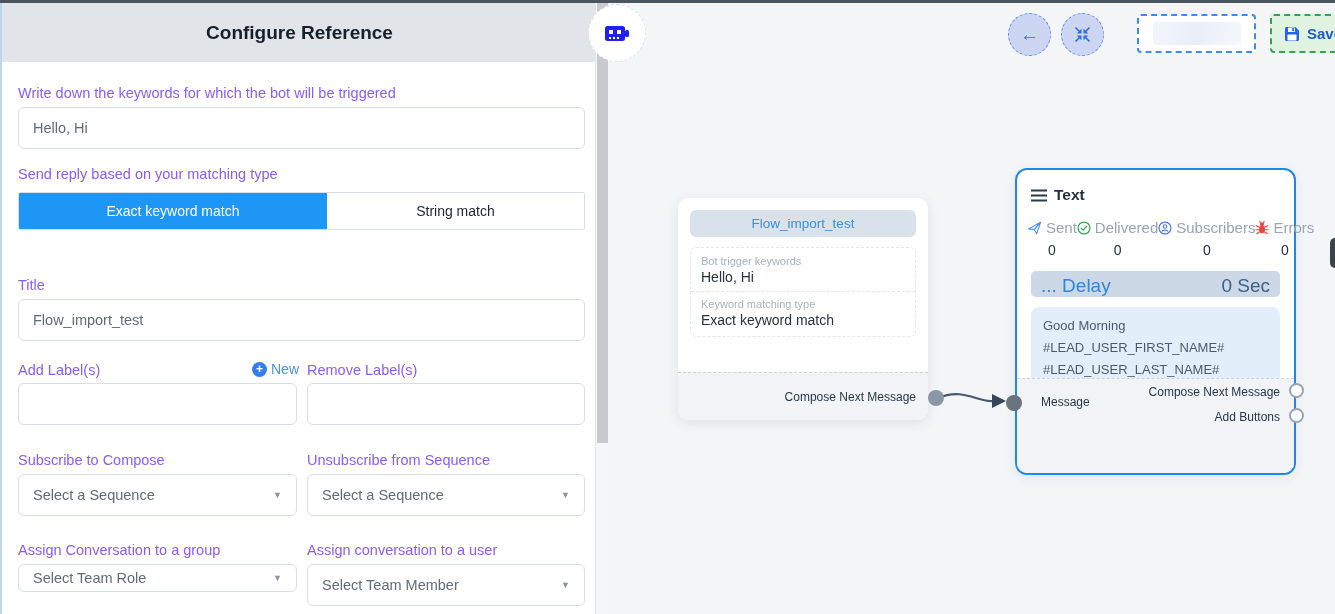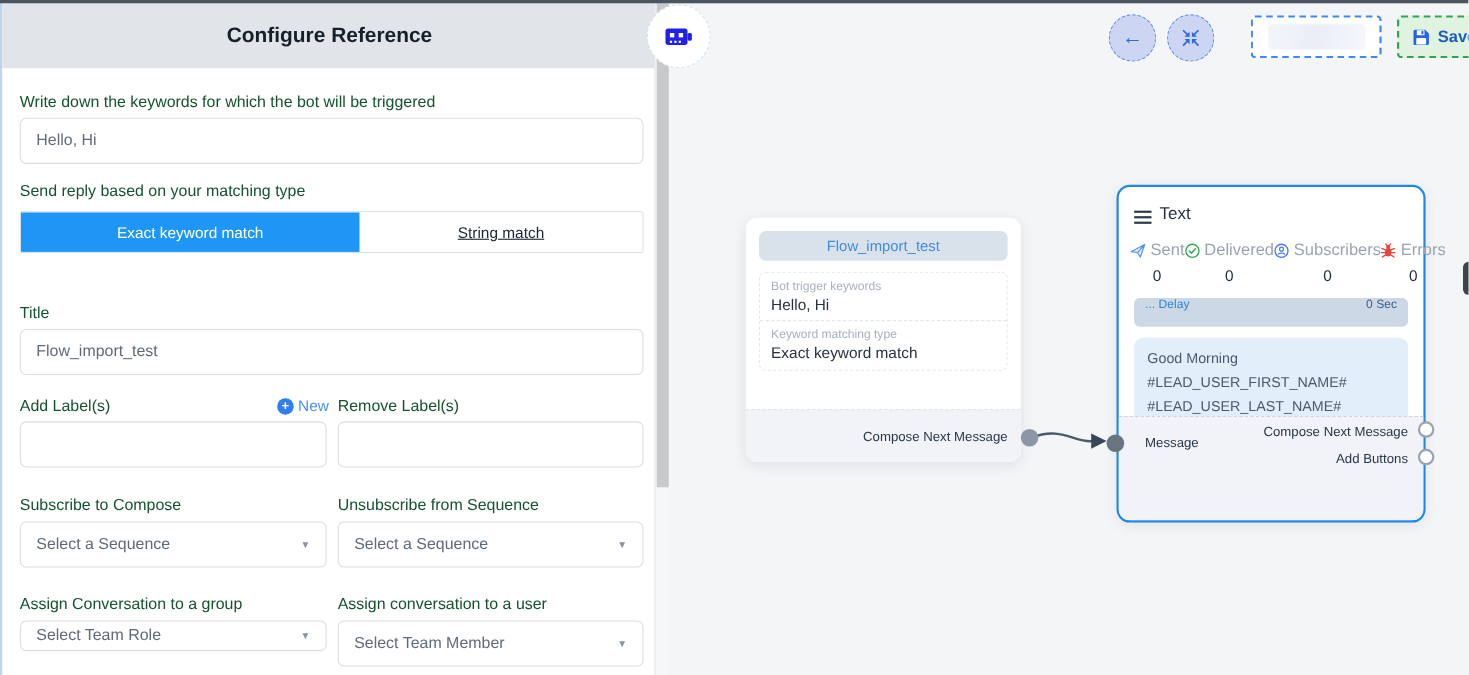--- a/index.html
+++ b/index.html
@@ -7,28 +7,28 @@
   .abs { position:absolute; }
   #page { position:relative; width:1335px; height:614px; }
 
   
   #top-edge { left:0; top:0; width:1335px; height:3px; background:#4b5560; z-index:30; }
 
   
   #panel { left:0; top:0; width:595px; height:614px; background:#fff; border-left:2px solid #bcd6f0; z-index:5; }
   #panel-header { position:absolute; left:0; top:3px; width:595px; height:59px; background:#e1e4e8; display:flex; align-items:center; justify-content:center;text-align:center; }
   #panel-title { font-size:19px; font-weight:bold; color:#15202b; }
-  .field-label { position:absolute; font-size:14.5px; color:#14532d; }
+  .field-label { position:absolute; font-size:14.5px; color:#8b5cf6; }
   .tb { position:absolute; background:#fff; border:1px solid #d9dee6; border-radius:6px; font-size:14.5px; color:#5f6b7a; padding:0 14px; outline:none; font-family:"Liberation Sans",sans-serif; }
   .selectbox { position:absolute; background:#fff; border:1px solid #d9dee6; border-radius:6px; display:flex; align-items:center; justify-content:space-between; padding:0 14px; font-size:14.5px; color:#5f6b7a; cursor:pointer; }
   .caret { font-size:9px; color:#8a93a2; }
   #tabs { position:absolute; left:16px; top:192px; width:567px; height:38px; display:flex; border:1px solid #d9dee6; border-radius:2px; overflow:hidden; }
   .tab { flex:none; display:flex; align-items:center; justify-content:center; font-size:14px; cursor:pointer; }
   .tab.sel { width:54.5%; background:#1e96f5; color:#fff; }
-  .tab.unsel { width:45.5%; background:#fff; color:#1c2733;text-decoration:underline; }
+  .tab.unsel { width:45.5%; background:#fff; color:#1c2733; }
   #new-link { position:absolute; left:250px; top:361px; display:flex; align-items:center; gap:4px; color:#4a90f4; font-size:14px; cursor:pointer; }
   #new-plus { width:15px; height:15px; border-radius:50%; background:#2f7ef2; color:#fff; font-size:12px; line-height:15px; text-align:center; font-weight:bold; }
 
   
   #panel-scrollbar { left:595px; top:3px; width:13px; height:611px; background:#f6f7f8; border-left:1px solid #e4e6e9; z-index:6; }
   #panel-scroll-thumb { position:absolute; left:1px; top:0; width:11px; height:440px; background:#c7c9cc; }
 
   
   #canvas { left:608px; top:3px; width:727px; height:611px; background:#f4f5f7; }
 
@@ -40,41 +40,41 @@
   #back-arrow { color:#2e6bd6; font-size:19px; line-height:1; }
 
   #dashed-slot { left:1137px; top:14px; width:119px; height:39px; border:2px dashed #3d8af7; border-radius:4px; background:#fff; display:flex; align-items:center; justify-content:center; cursor:pointer; }
   #dashed-slot-shimmer { width:88px; height:23px; border-radius:4px; background:linear-gradient(100deg,#f2f5fb,#e9eef7,#f5f7fc); }
 
   #save-btn { left:1270px; top:14px; width:80px; height:39px; background:#e0f3e1; border:2px dashed #33a352; border-radius:4px; display:flex; align-items:center; gap:7px; padding-left:12px; cursor:pointer; }
   #save-label { color:#1d5dbf; font-size:15px; font-weight:bold; }
 
   
   #start-node { left:678px; top:198px; width:250px; height:222px; background:#fff; border-radius:10px; box-shadow:0 3px 12px rgba(25,45,75,.10); }
-  .node-header { display:flex; align-items:flex-end; gap:7px; padding:16px 14px 0 14px; font-size:15.5px; font-weight:normal; color:#1e2f42; }
+  .node-header { display:flex; align-items:center; gap:7px; padding:16px 14px 0 14px; font-size:15.5px; font-weight:bold; color:#1e2f42; }
   #flow-btn { margin:12px 12px 0 12px; height:27px; background:#d9e2eb; border-radius:6px; display:flex; align-items:center; justify-content:center; font-size:13.5px; color:#3c8ddc; cursor:pointer; }
   #trigger-box { margin:10px 12px 0 12px; border:1.5px dashed #e2e7ef; border-radius:6px; padding:7px 10px 8px 10px; }
   .mini-label { font-size:11px; color:#a7b0bd; }
   .mini-value { font-size:14px; color:#28323f; margin-top:2px; }
   #trigger-divider { border-top:1.5px dashed #e2e7ef; margin:6px -10px 6px -10px; }
   .node-footer { position:absolute; left:0; bottom:0; width:100%; background:#f1f3f6; border-top:1.5px dashed #ccd3dc; border-radius:0 0 10px 10px; }
   #start-footer { height:48px; display:flex; align-items:center; justify-content:flex-end; padding-right:12px; font-size:12px; color:#26364a; }
   .port { position:absolute; border-radius:50%; }
   #start-out-port { left:928px; top:390px; width:16px; height:16px; background:#8b96a6; z-index:4; cursor:pointer; }
 
   
   #edge-svg { left:936px; top:383px; width:80px; height:36px; overflow:visible; z-index:3; }
 
   
   #text-node { left:1015px; top:168px; width:281px; height:307px; background:#fff; border:2px solid #1e88e5; border-radius:12px; box-shadow:0 3px 12px rgba(25,45,75,.08); }
   #stats-row { display:flex; margin-top:15px; padding:0 10px; }
   .stat { flex:1; display:flex; flex-direction:column; align-items:center; }
   .stat-top { display:flex; align-items:center; gap:4px; font-size:15px; color:#9aa4b1; }
   .stat-val { font-size:14px; color:#22303e; margin-top:6px; }
-  #delay-row { margin:13px 14px 0 14px; height:26px; background:#ccd8e5; border-radius:5px; display:flex; align-items:flex-start; justify-content:space-between; padding:0 10px; font-size:11px; }
+  #delay-row { margin:13px 14px 0 14px; height:26px; background:#ccd8e5; border-radius:5px; display:flex; align-items:flex-end; justify-content:space-between; padding:0 10px; font-size:19px; }
   #delay-label { color:#2e86de; }
   #delay-value { color:#38618c; }
   #msg-bubble { margin:10px 14px 0 14px; background:#e3eefb; border-radius:8px; padding:8px 12px; font-size:13px; color:#4a5a6b; line-height:1.7; white-space:pre-wrap; word-break:break-word; }
   #text-footer { height:95px; }
   .out-row { height:25px; display:flex; align-items:center; justify-content:flex-end; padding-right:14px; font-size:12px; color:#26364a; position:relative; }
   .out-row:first-child { margin-top:5px; }
   #msg-in-label { position:absolute; left:24px; top:10px; height:25px; display:flex; align-items:center; font-size:12px; color:#26364a; }
   .out-port { position:absolute; right:-10px; top:4px; width:15px; height:15px; background:#fff; border:2px solid #9aa4b0; z-index:4; cursor:pointer; }
   #msg-in-port { left:1006px; top:395px; width:16px; height:16px; background:#68747f; z-index:4; cursor:pointer; }
 

